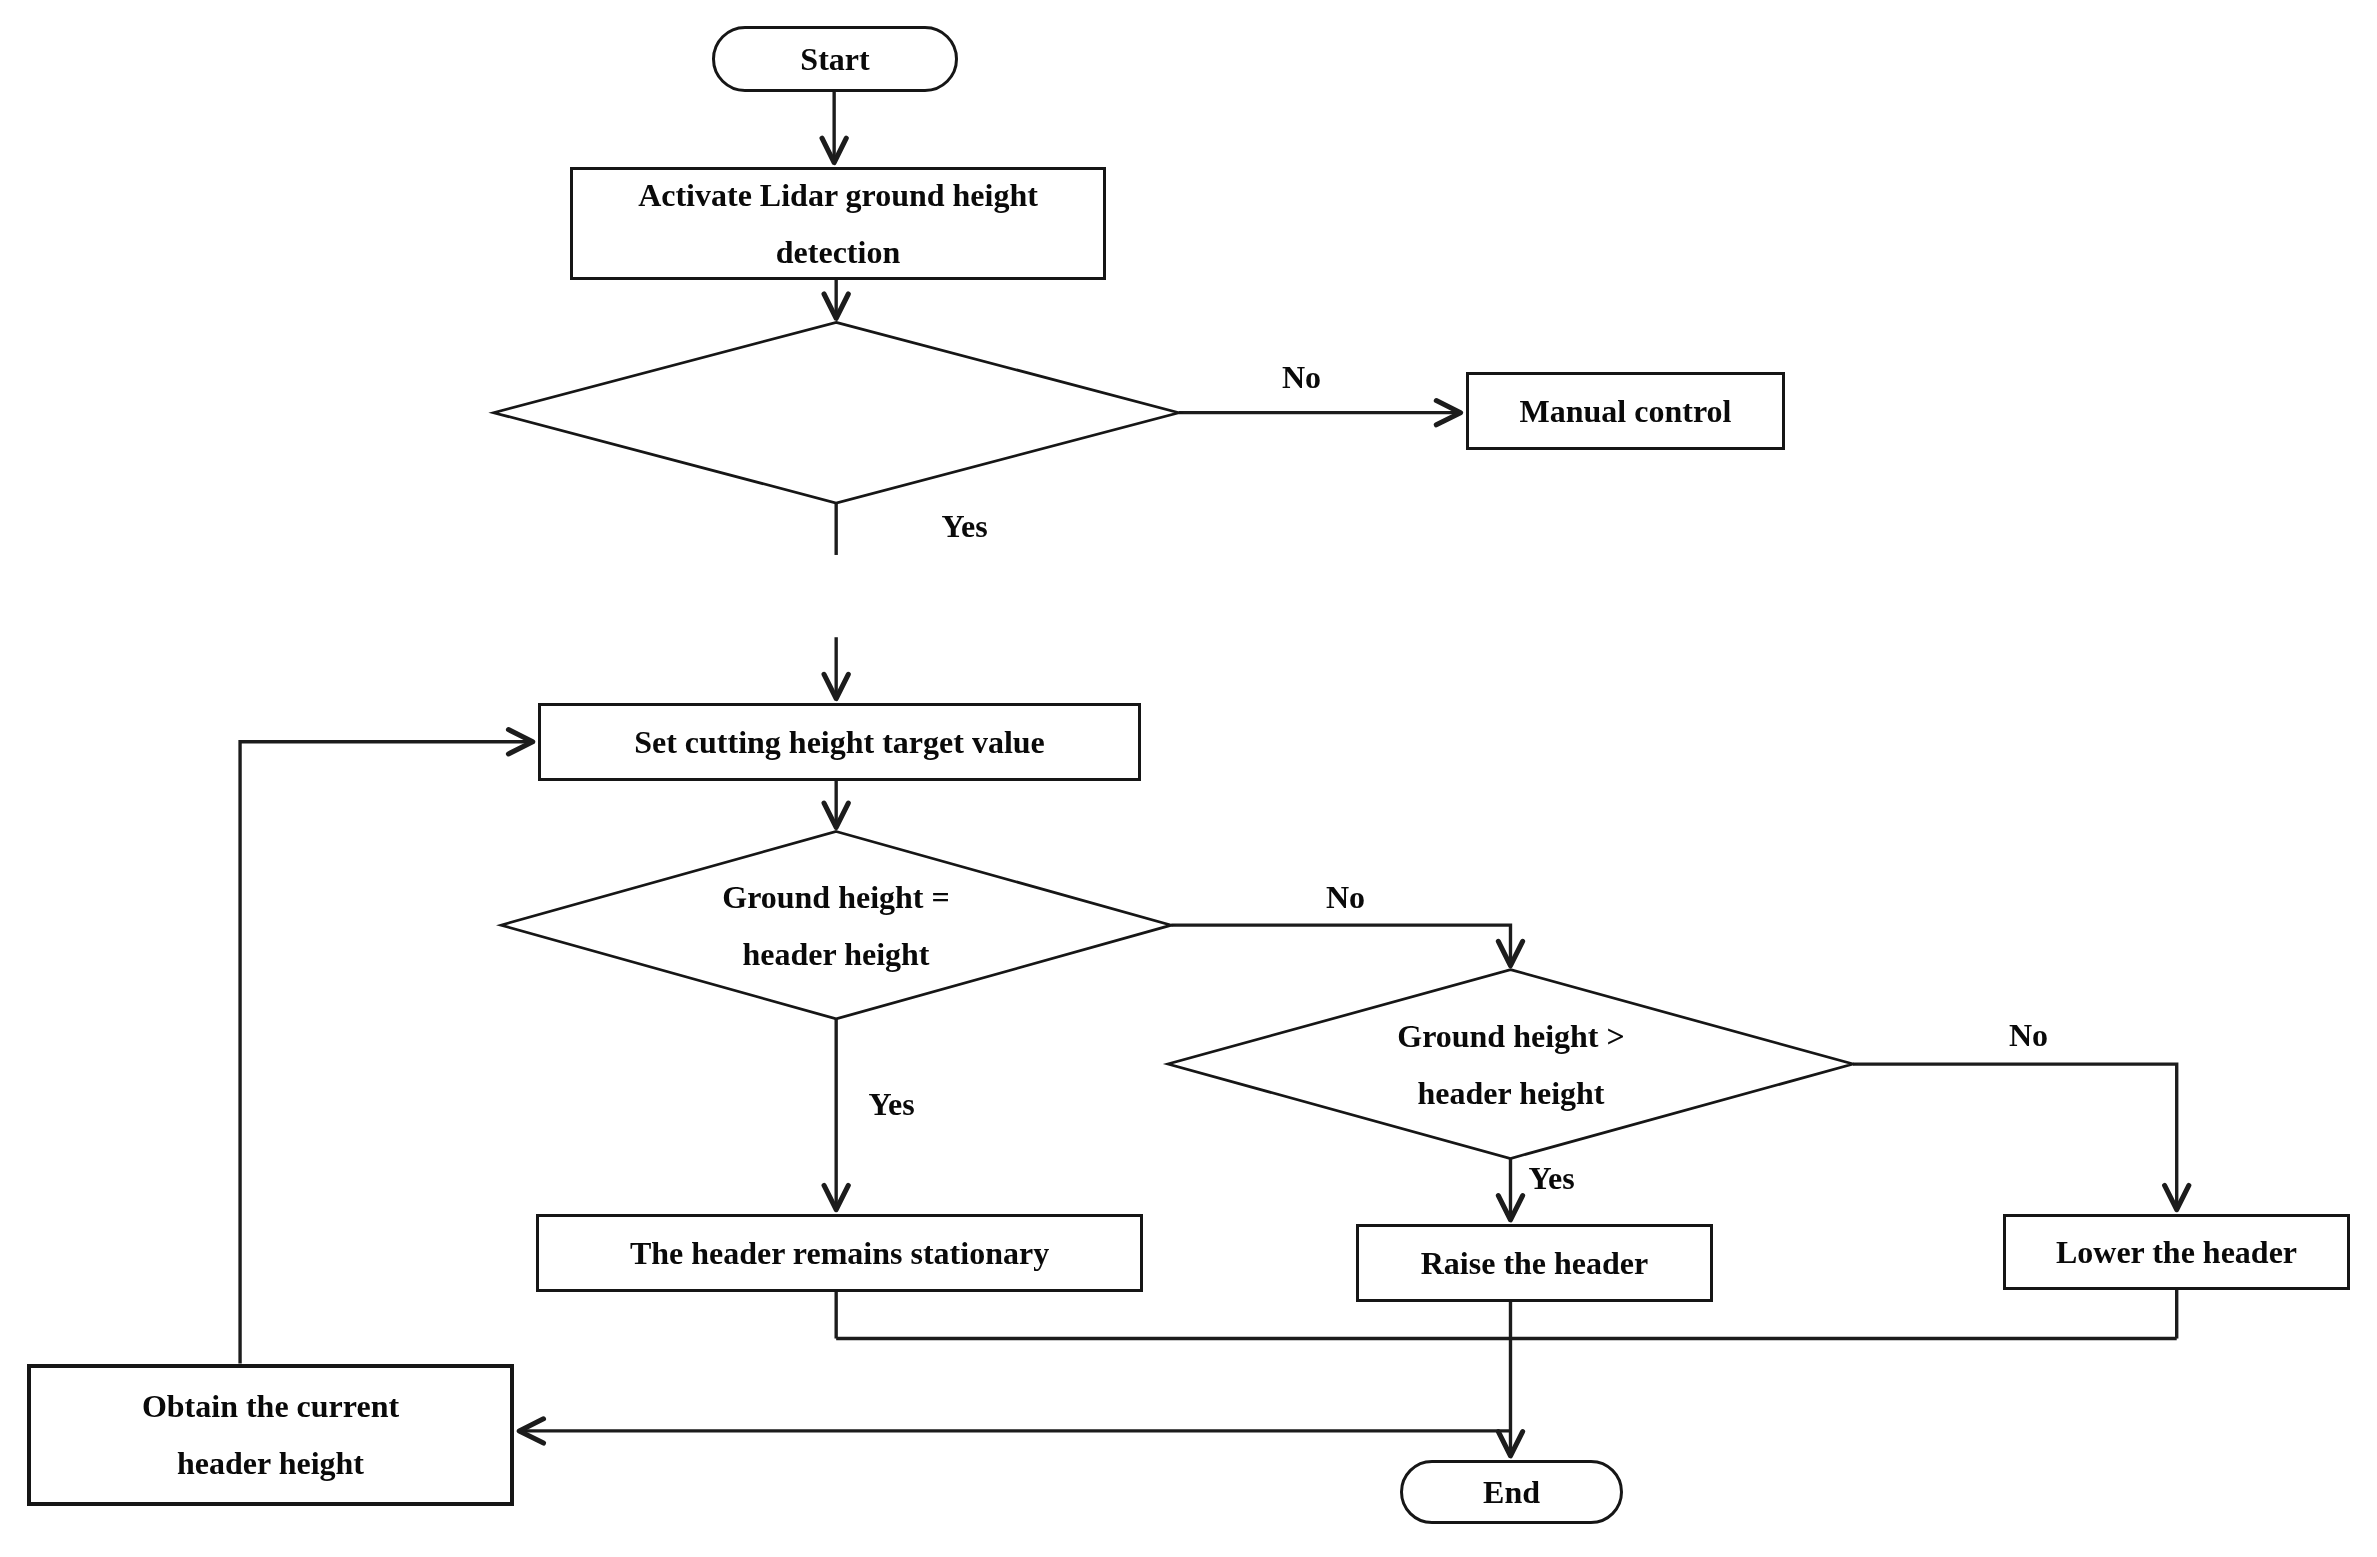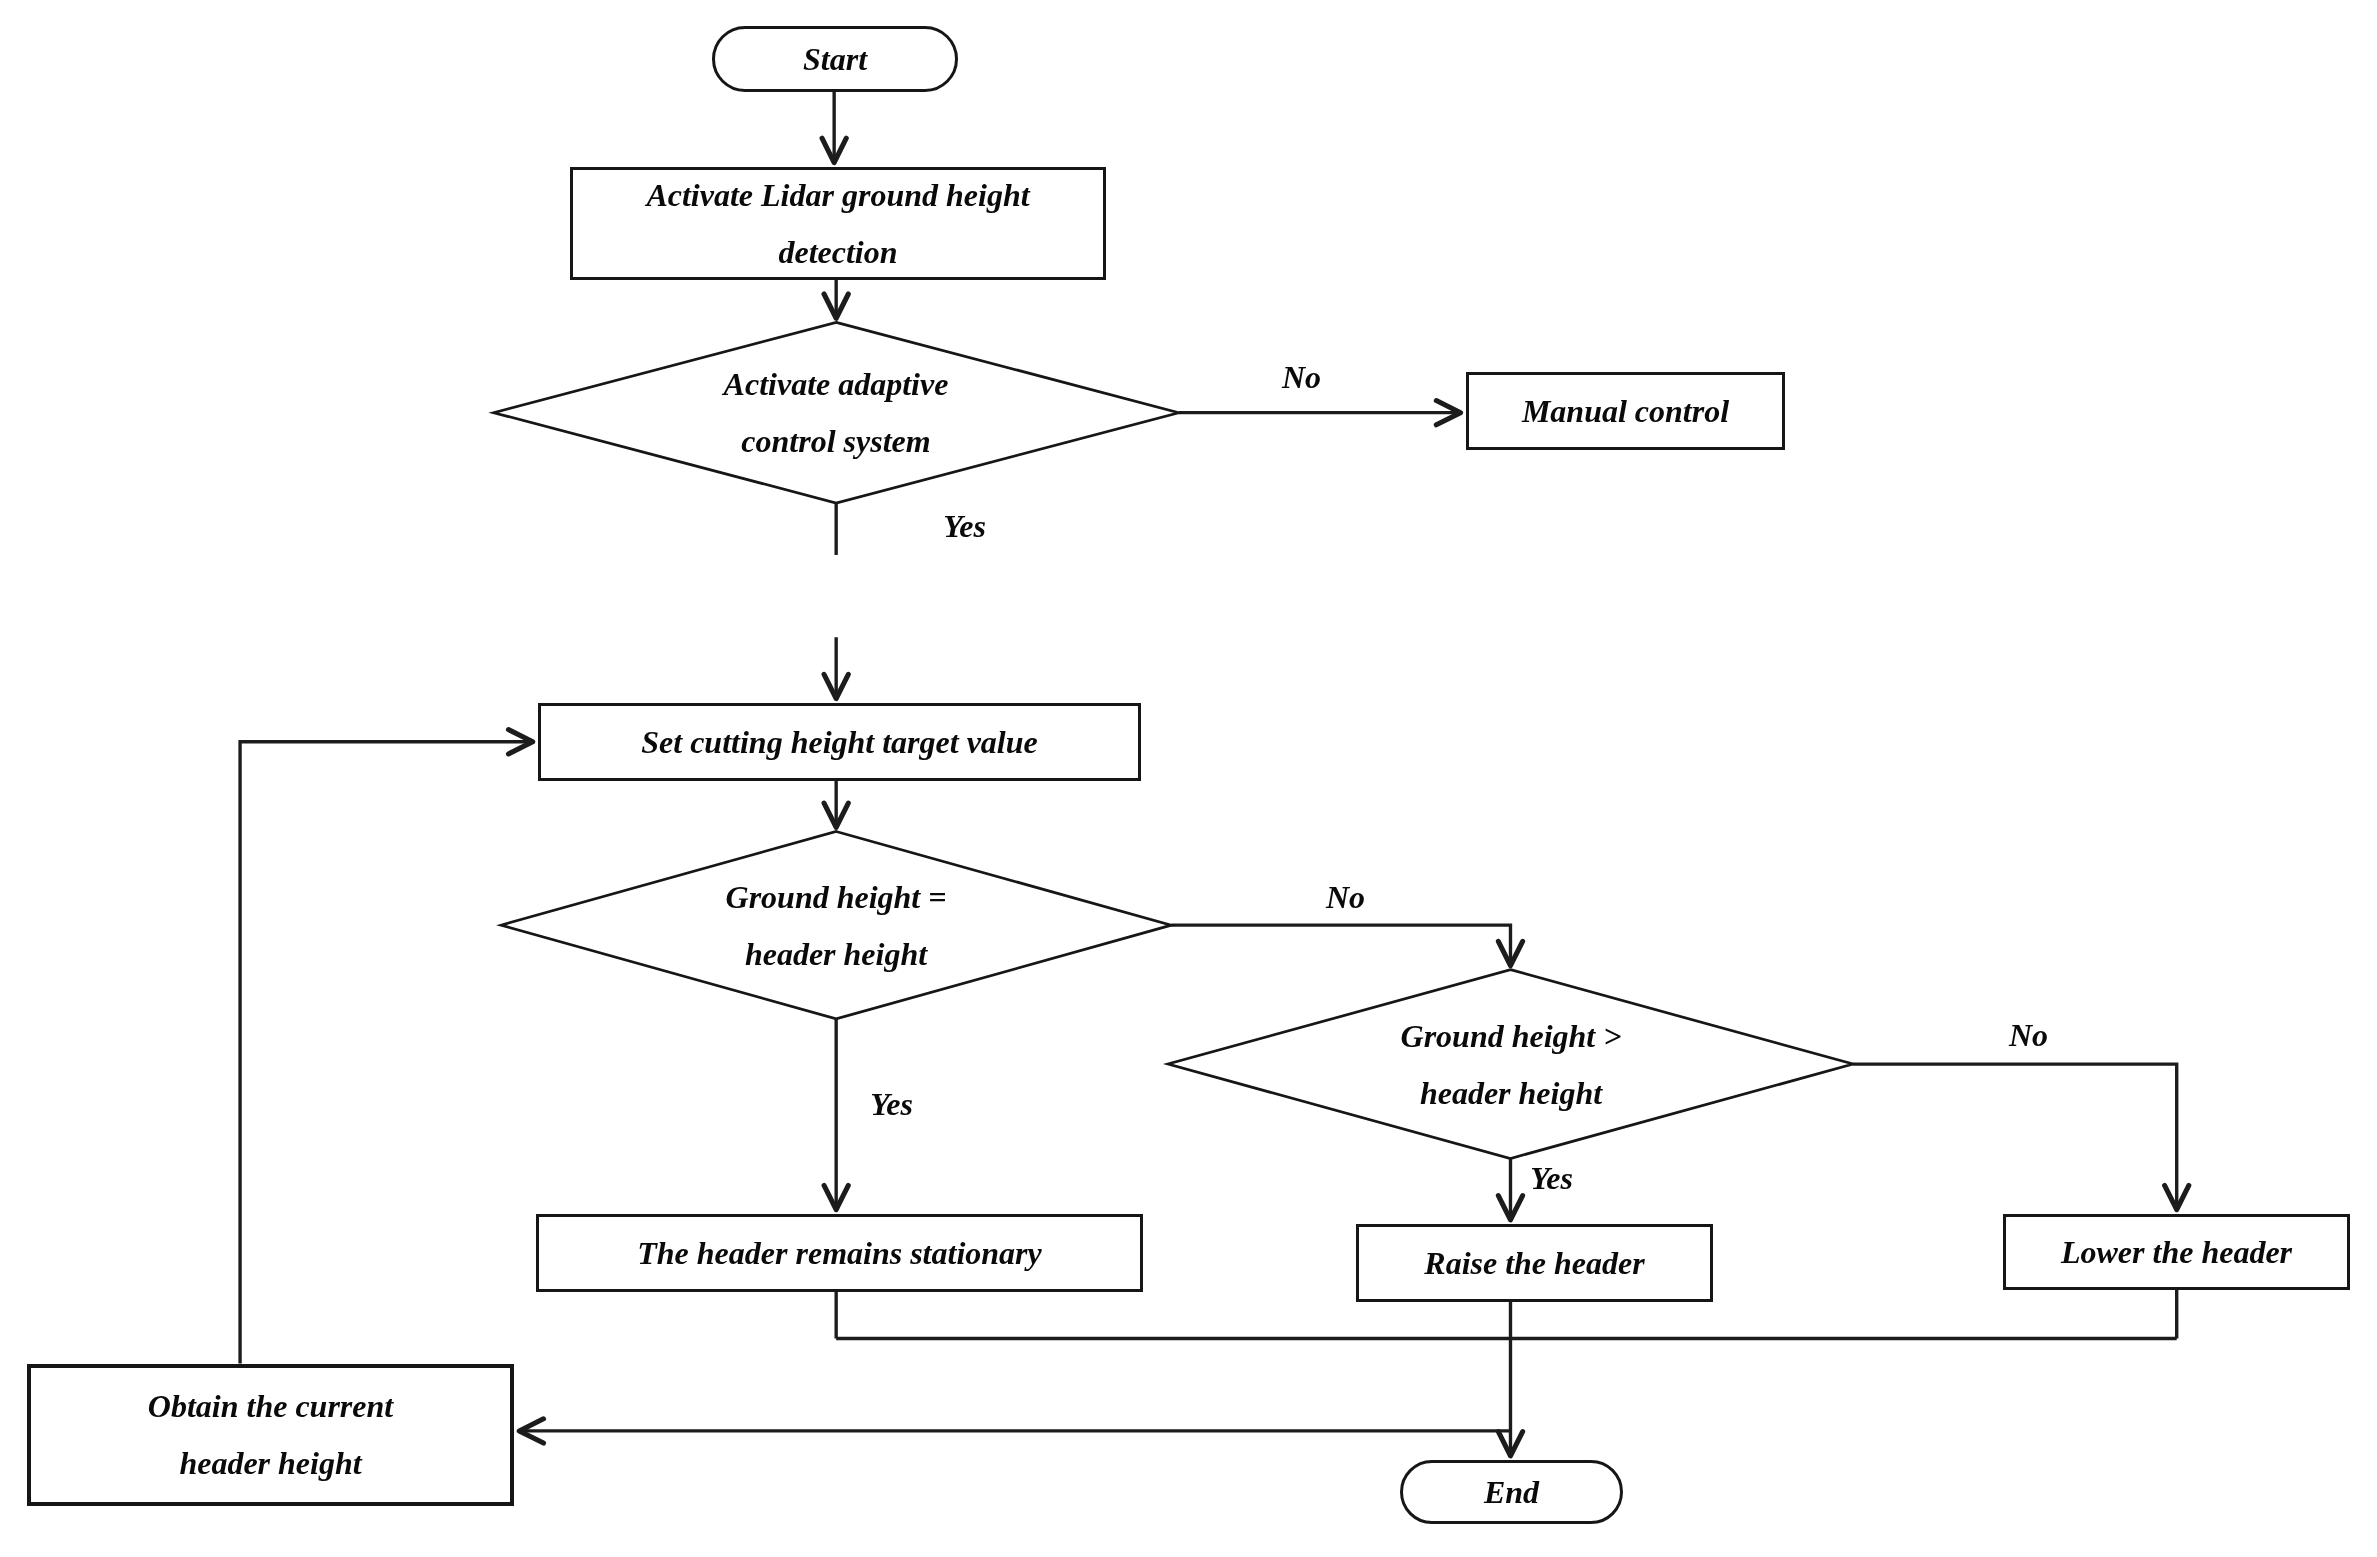--- a/index.html
+++ b/index.html
@@ -2,21 +2,20 @@
 <html style="font-size:10.8px"><head>
 <meta charset="utf-8">
 <style>
   html, body { margin: 0; padding: 0; background: #ffffff; }
   .canvas {
     position: relative;
     width: 1890px;
     height: 1557px;
     background: #ffffff;
     font-family: "Liberation Serif", "DejaVu Serif", serif;
-    font-style: italic;
   }
   .wires {
     position: absolute;
     left: 0; top: 0;
     width: 2377px;
     height: 1557px;
   }
   .node {
     position: absolute;
     display: flex;
@@ -100,21 +99,20 @@
   <div class="node" style="left:536px; top:1214px; width:607px; height:78px;">The header remains stationary</div>
 
   <div class="node" style="left:1332px; top:1224px; width:357px; height:78px;margin-left:24px;">Raise the header</div>
 
   <div class="node" style="left:2003px; top:1214px; width:347px; height:76px;">Lower the header</div>
 
   <div class="node thick" style="left:27px; top:1364px; width:487px; height:142px;">
     <span class="inner-narrow">Obtain the current header height</span>
   </div>
 
-  <div class="dlabel" style="left:691px; top:352px; width:290px; height:121px;">Activate adaptive control system</div>
 
   <div class="dlabel" style="left:691px; top:865px; width:290px; height:121px;">Ground height = header height</div>
 
   <div class="dlabel" style="left:1366px; top:1004px; width:290px; height:121px;">Ground height &gt; header height</div>
 
   <div class="elabel" style="left:1234px; top:354px; width:135px; height:47px;">No</div>
 
   <div class="elabel" style="left:897px; top:503px; width:135px; height:47px;">Yes</div>
 
   <div class="elabel" style="left:1278px; top:874px; width:135px; height:47px;">No</div>

